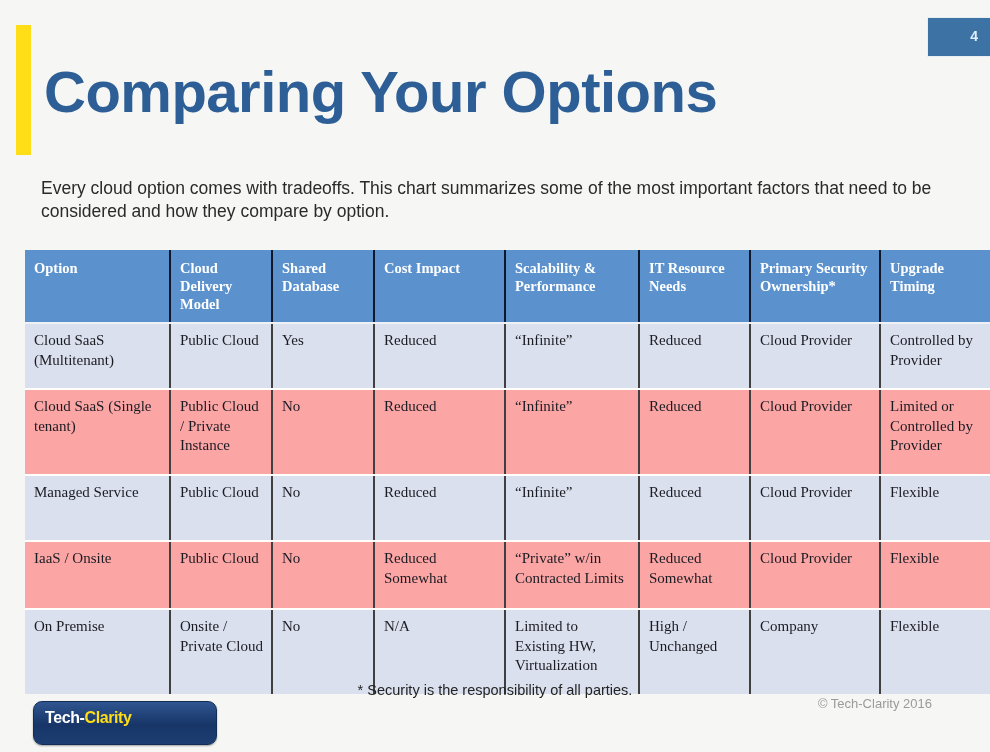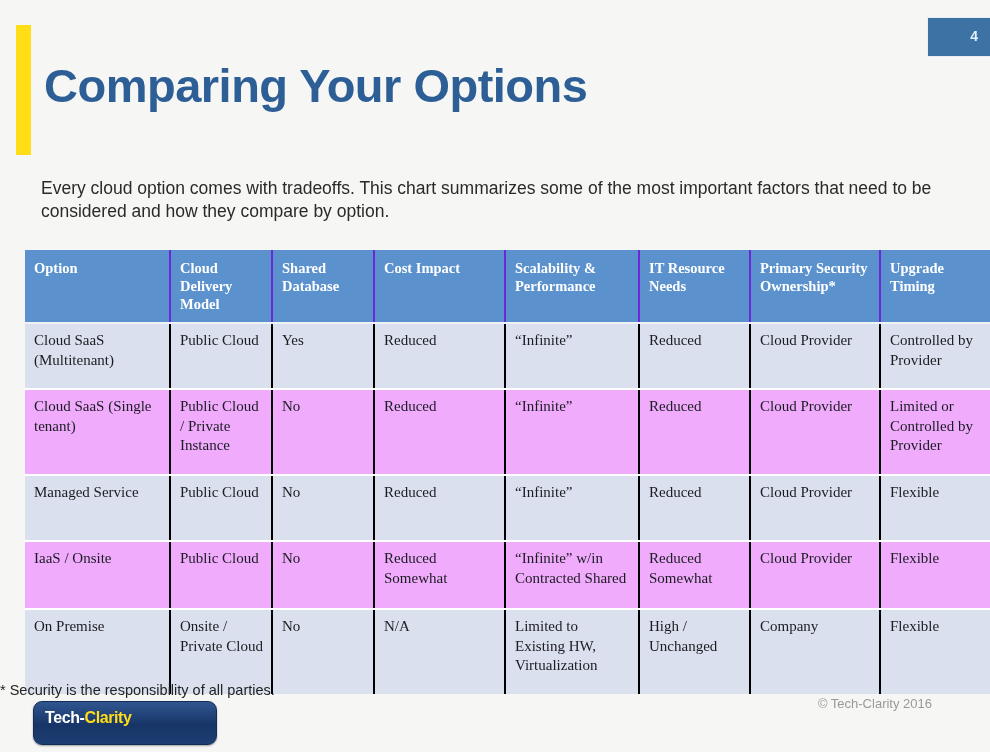--- a/index.html
+++ b/index.html
@@ -47,21 +47,21 @@
     width: 15px;
     height: 130px;
     background: #ffdd17;
   }
 
   
   .slide-title {
     position: absolute;
     left: 44px;
     top: 58px;
-    font-size: 47px;
+    font-size: 58px;
     font-weight: bold;
     color: #2d5f96;
     letter-spacing: -0.5px;
     font-family: "Liberation Sans", sans-serif;
     white-space: nowrap;
   }
 
   
   .intro {
     position: absolute;
@@ -89,38 +89,38 @@
   }
   table.cmp th {
     background: #5b92ce;
     color: #ffffff;
     font-weight: bold;
     font-size: 14.5px;
     text-align: left;
     vertical-align: top;
     padding: 9px 8px 9px 9px;
     line-height: 1.25;
-    border-right: 2px solid #6d28d9;
+    border-right: 2px solid #0f172a;
     border-bottom: 2px solid #eef2f7;
     font-family: "Liberation Serif", serif;
   }
   table.cmp th:last-child { border-right: none; }
   table.cmp td {
     font-size: 15px;
     color: #1b1b22;
     vertical-align: top;
     padding: 7px 8px 7px 9px;
     line-height: 1.3;
-    border-right: 2px solid #000000;
+    border-right: 2px solid #404040;
     border-bottom: 2px solid #ffffff;
     font-family: "Liberation Serif", serif;
   }
   table.cmp td:last-child { border-right: none; }
   table.cmp tr.shade td { background: #dbe0ee; }
-  table.cmp tr.light td { background: #f0abfc; }
+  table.cmp tr.light td { background: #fca5a5; }
   table.cmp tr:last-child td { border-bottom: none; }
 
   .hdr-row th:nth-child(1) { width: 127px; }
   .hdr-row th:nth-child(2) { width: 83px; }
   .hdr-row th:nth-child(3) { width: 83px; }
   .hdr-row th:nth-child(4) { width: 112px; }
   .hdr-row th:nth-child(5) { width: 115px; }
   .hdr-row th:nth-child(6) { width: 92px; }
   .hdr-row th:nth-child(7) { width: 111px; }
   .hdr-row th:nth-child(8) { width: 97px; }
@@ -132,20 +132,21 @@
   tr.r2 td { height: 50px; margin-left: 8px; }
   tr.r3 td { height: 52px; }
   tr.r4 td { height: 70px; }
 
   
   .footnote {
     position: absolute;
     left: 0;
     top: 682px;
     width: 990px;
+    text-align: center;
     font-size: 14.5px;
     color: #232323;
     font-family: "Liberation Sans", sans-serif;
   }
 
   
   .logo {
     position: absolute;
     left: 33px;
     top: 701px;
@@ -244,21 +245,21 @@
           <td>Reduced</td>
           <td>Cloud Provider</td>
           <td>Flexible</td>
 
         </tr>
         <tr class="light r3">
           <td>IaaS / Onsite</td>
           <td>Public Cloud</td>
           <td>No</td>
           <td>Reduced Somewhat</td>
-          <td>“Infinite” w/in Contracted Shared</td>
+          <td>“Private” w/in Contracted Limits</td>
           <td>Reduced Somewhat</td>
           <td>Cloud Provider</td>
           <td>Flexible</td>
 
         </tr>
         <tr class="shade r4">
           <td>On Premise</td>
           <td>Onsite / Private Cloud</td>
           <td>No</td>
           <td>N/A</td>

